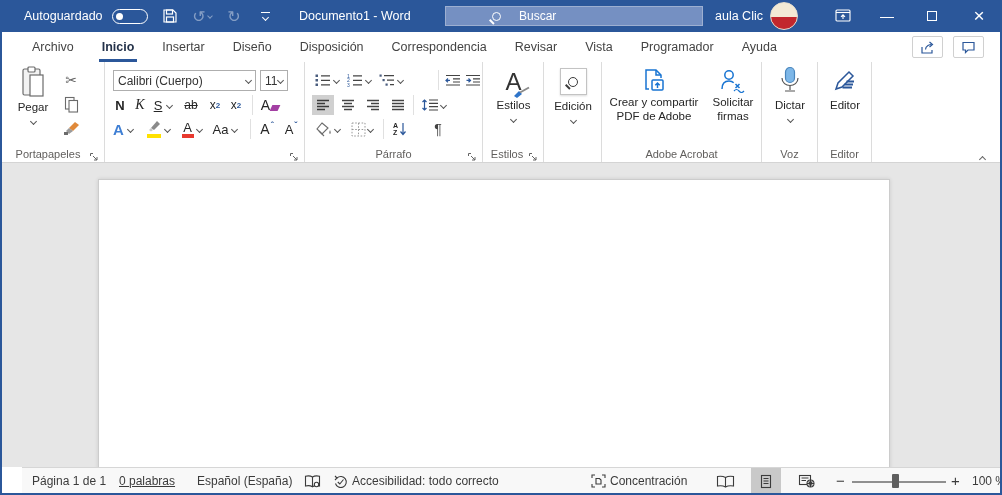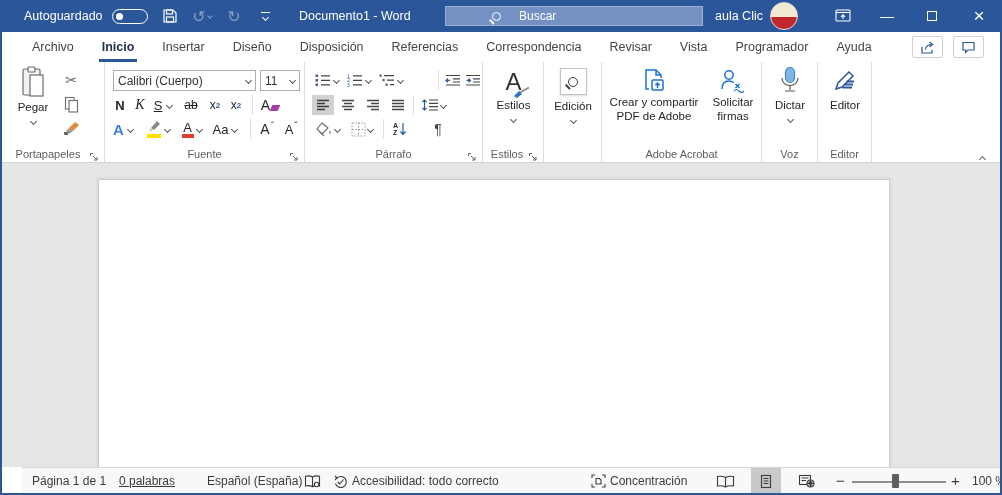--- a/index.html
+++ b/index.html
@@ -115,21 +115,20 @@
         <span>×</span>
       </span>
   </div>
 
   <div class="tabrow">
     <div class="tab">Archivo</div>
     <div class="tab active">Inicio</div>
     <div class="tab">Insertar</div>
     <div class="tab">Diseño</div>
     <div class="tab">Disposición</div>
-    <div class="tab">Referencias</div>
     <div class="tab">Correspondencia</div>
     <div class="tab">Revisar</div>
     <div class="tab">Vista</div>
     <div class="tab">Programador</div>
     <div class="tab">Ayuda</div>
     <div class="tabbtn" style="right:57px;">
       <svg width="17" height="15" viewBox="0 0 17 15" fill="none" stroke="#2b579a" stroke-width="1.2">
           <path d="M3 7 V13 H13 V10"></path>
           <path d="M6.5 9.5 C6.5 5.5 11 4.5 12.5 4.5"></path>
           <path d="M10.5 2 L13.5 4.5 L10.5 7"></path>
@@ -178,21 +177,21 @@
             <path d="M8 5 V8 H5"></path>
           </svg>
       </span>
     </div>
 
     <div class="group" style="left:103px;width:200px;">
       <div class="combo" style="left:8px;top:8px;width:143px;">
         <span>Calibri (Cuerpo)</span>
           <span class="chev" style="color:#555;"></span>
       </div>
-      <div class="combo" style="left:155px;top:8px;width:40px;">
+      <div class="combo" style="left:155px;top:8px;width:28px;">
         <span>11</span>
           <span class="chev" style="color:#555;"></span>
       </div>
 
       <span class="gb" style="left:5px;top:33px;width:20px;font-weight:800;">N</span>
       <span class="gb" style="left:26px;top:33px;width:18px;font-style:italic;font-family:'Liberation Serif',serif;font-size:14px;">K</span>
       <span class="gb" style="left:45px;top:33px;width:26px;">
           <span style="text-decoration:underline;">S</span>
           <span class="chev" style="color:#555;margin-left:5px;"></span>
         </span>
@@ -240,21 +239,20 @@
         </span>
       <span class="vsep" style="left:145px;top:57px;height:20px;"></span>
       <span class="gb" style="left:150px;top:57px;width:24px;font-size:14px;">
           <span>A</span>
           <span class="smallcaret" style="margin-left:1px;margin-bottom:8px;">ˆ</span>
         </span>
       <span class="gb" style="left:174px;top:57px;width:24px;font-size:13px;">
           <span>A</span>
           <span class="smallcaret" style="margin-left:1px;margin-bottom:8px;">ˇ</span>
         </span>
-      <span class="glabel">Fuente</span>
       <span class="launcher">
         <svg width="10" height="10" viewBox="0 0 10 10" fill="none" stroke="#646464" stroke-width="1">
             <path d="M1.5 4 V1.5 H4"></path>
             <path d="M4 4 L8 8"></path>
             <path d="M8 5 V8 H5"></path>
           </svg>
       </span>
     </div>
 
     <div class="group" style="left:303px;width:178px;">
@@ -448,21 +446,21 @@
     <span class="abs" style="left:978px;top:86px;color:#666;"><span class="chev up"></span></span>
   </div>
 
   <div class="docarea">
     <div class="page"></div>
   </div>
 
   <div class="statusbar">
     <span class="sitem" style="left:10px;">Página 1 de 1</span>
     <span class="sitem" style="left:97px;text-decoration:underline;">0 palabras</span>
-    <span class="sitem" style="left:185px;">Español (España)</span>
+    <span class="sitem" style="left:175px;">Español (España)</span>
     <span class="sicon" style="left:280px;width:20px;">
       <svg width="17" height="13" viewBox="0 0 17 13" fill="none" stroke="#3b3b3b" stroke-width="1.1">
         <path d="M8.5 2 C6.5 .8 3.5 .8 1.5 1.3 V11 C3.5 10.5 6.5 10.5 8.5 11.8 C10.5 10.5 13.5 10.5 15.5 11 V1.3 C13.5 .8 10.5 .8 8.5 2 Z"></path>
           <path d="M8.5 2 V11.8"></path>
           <circle cx="12.5" cy="9.5" r="2.2" fill="#fff"></circle>
       </svg>
     </span>
     <span class="sicon" style="left:308px;width:20px;">
       <svg width="15" height="15" viewBox="0 0 15 15" fill="none" stroke="#3b3b3b" stroke-width="1.1">
         <path d="M2.5 9.5 A5.5 5.5 0 1 0 4 4"></path>

